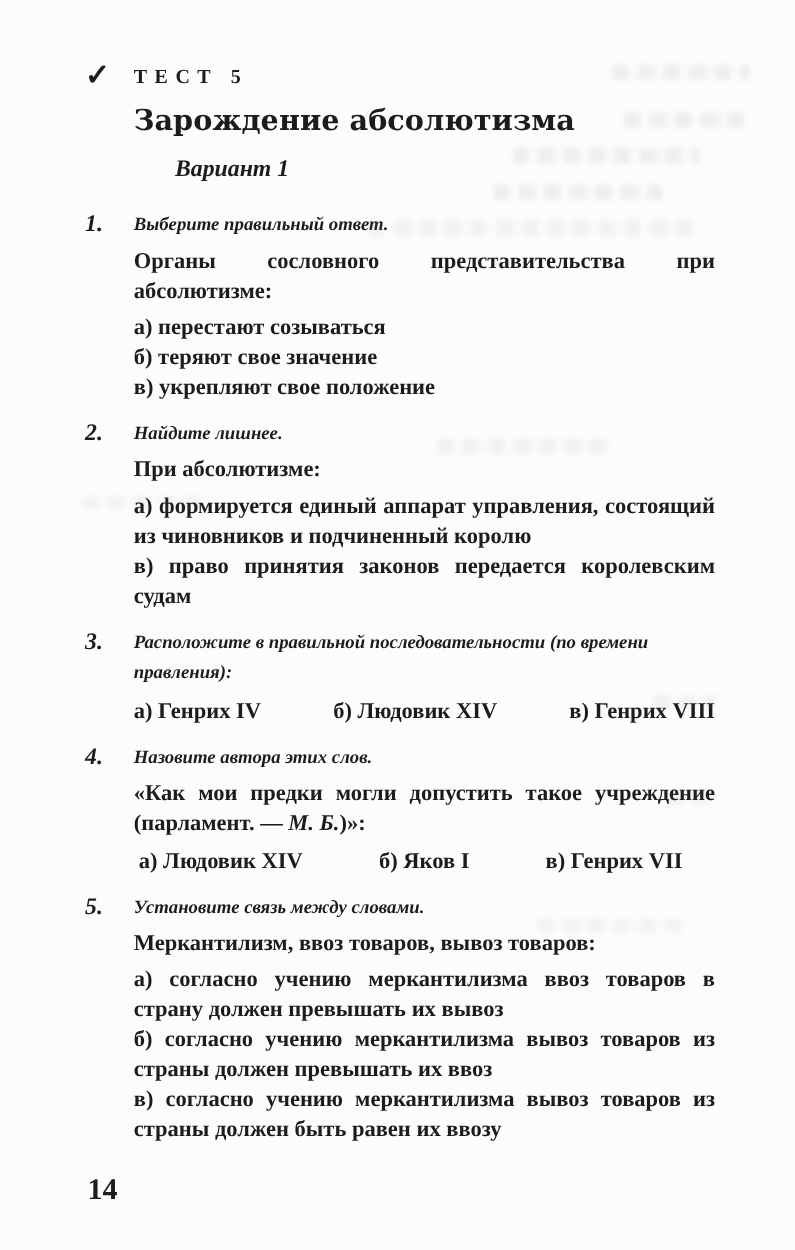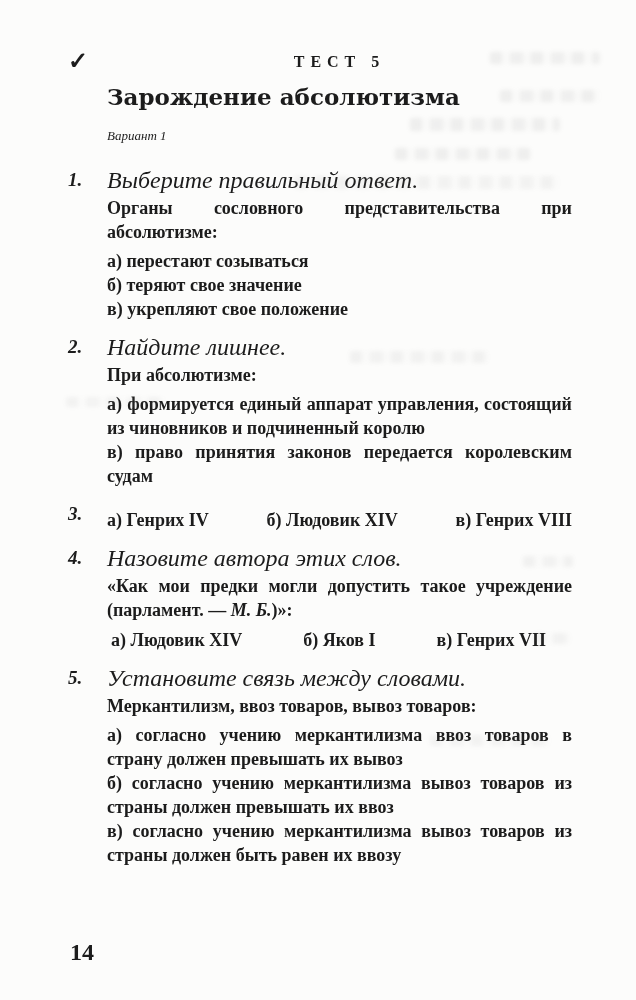--- a/index.html
+++ b/index.html
@@ -15,44 +15,44 @@
 
   .row { display: grid; grid-template-columns: 39px 1fr; }
 
   .check {
     font-size: 24px; font-weight: bold; line-height: 20px;
     display: inline-block; transform: translateY(-1px);
   }
   .test-label {
     font-size: 16px; font-weight: bold; letter-spacing: 6px;
     line-height: 20px;
-    text-align: center;
   }
   .title {
     margin: 10px 0 0 0;
     font-family: "DejaVu Serif", "Liberation Serif", serif;
     font-size: 23px; font-weight: bold; line-height: 29px;
   }
   .variant {
     margin-top: 13px;
-    font-size: 13px; font-weight: normal; font-style: italic;
+    font-size: 19px; font-weight: bold; font-style: italic;
     line-height: 24px;
+    margin-left: 33px;
   }
 
   .question { display: grid; grid-template-columns: 39px 1fr; margin-top: 14px; }
   .question.first { margin-top: 20px; }
   .qnum {
     font-size: 19px; font-weight: bold; font-style: italic;
     line-height: 24px;
   }
   .qbody { font-size: 18px; line-height: 24px; }
   .prompt {
     margin: 0;
-    font-style: italic; font-weight: 400;
-    font-size: 24px; line-height: 24px;
+    font-style: italic; font-weight: 700;
+    font-size: 15px; line-height: 24px;
   }
   .lead {
     margin: 4px 0 5px 0;
     font-weight: bold; text-align: justify;
   }
   .option { margin: 0; font-weight: bold; text-align: justify; }
   .options-row {
     margin-top: 6px; display: flex; justify-content: space-between;
     font-weight: bold;
   }
@@ -119,20 +119,21 @@
       <p class="prompt">Найдите лишнее.</p>
       <p class="lead">При абсолютизме:</p>
       <p class="option">а) формируется единый аппарат управления, состоящий из чиновников и подчиненный королю</p>
       <p class="option">в) право принятия законов передается королевским судам</p>
     </div>
   </section>
 
   <section class="question">
     <div class="qnum">3.</div>
     <div class="qbody">
+      <p class="prompt">Расположите в правильной последовательности (по времени правления):</p>
       <div class="options-row">
         <span>а) Генрих IV</span>
         <span>б) Людовик XIV</span>
         <span>в) Генрих VIII</span>
       </div>
     </div>
   </section>
 
   <section class="question">
     <div class="qnum">4.</div>

